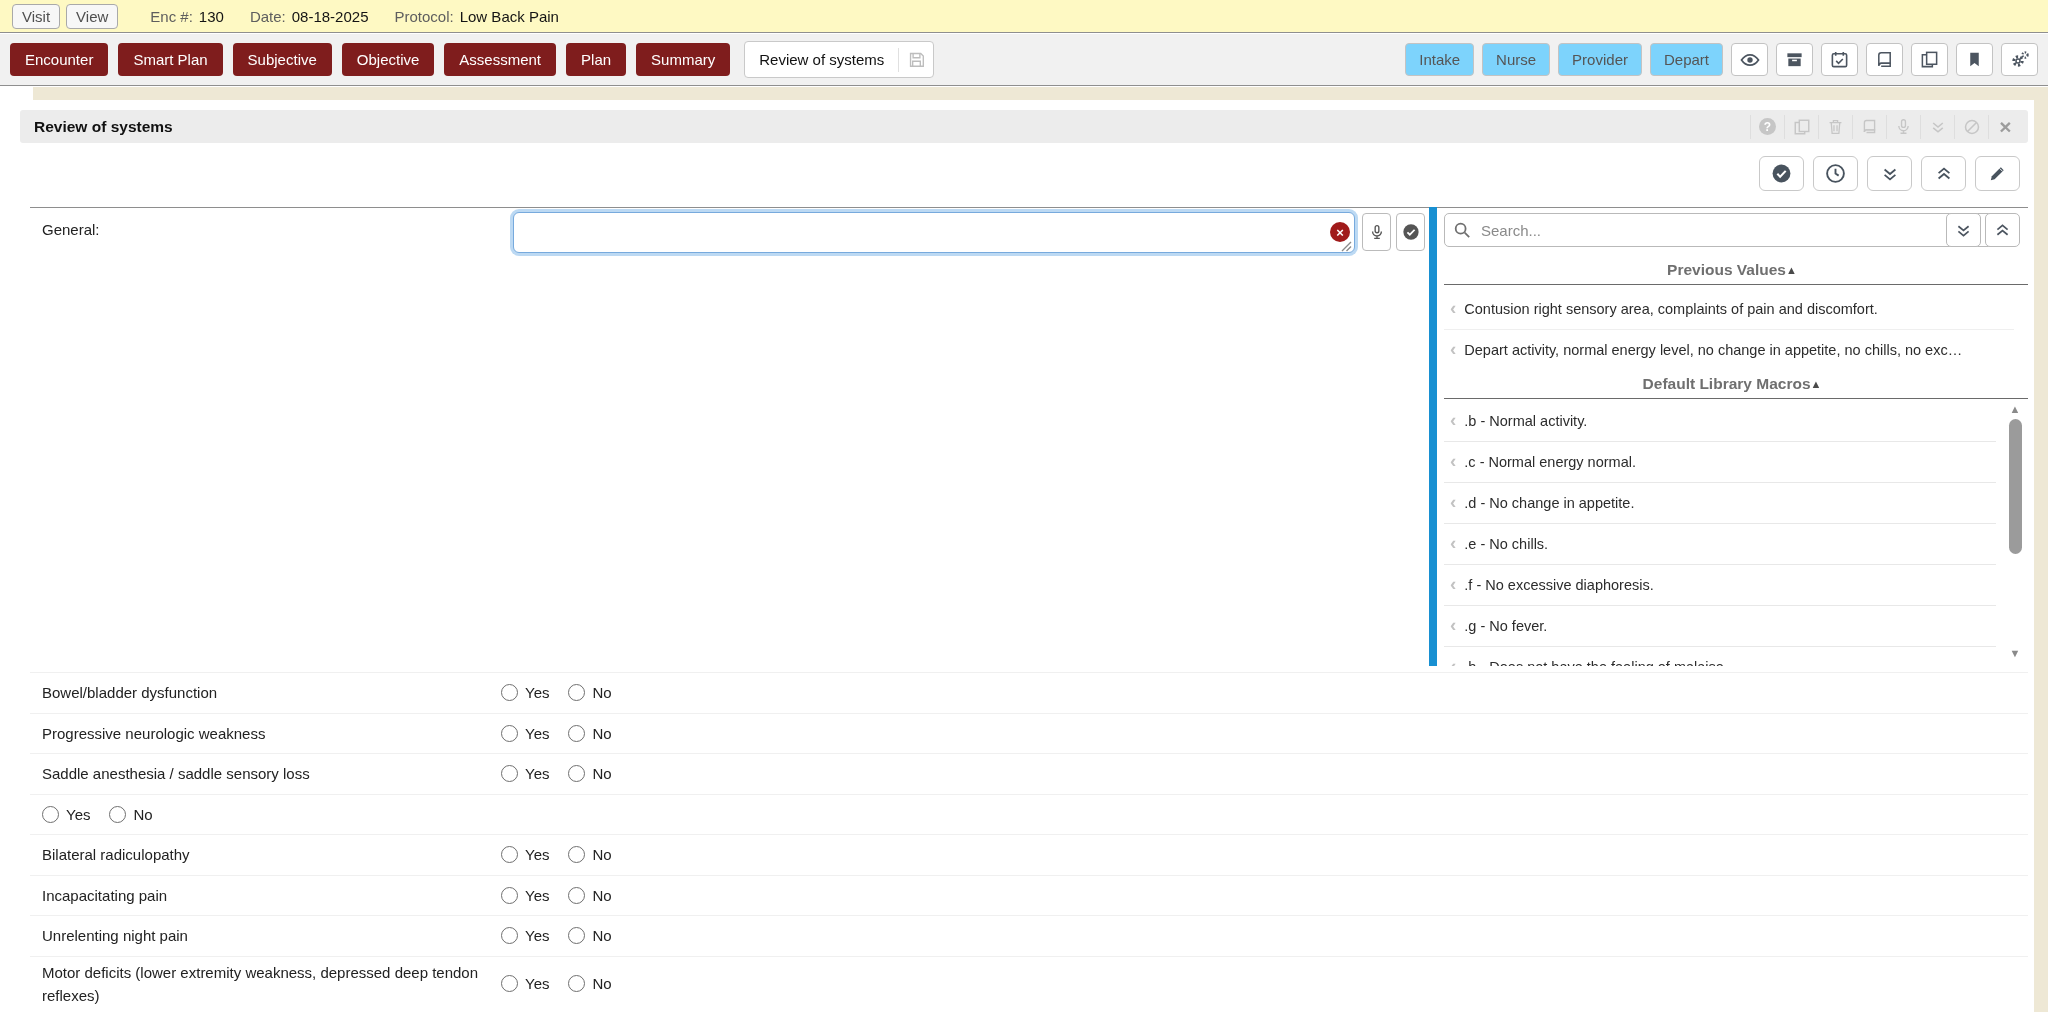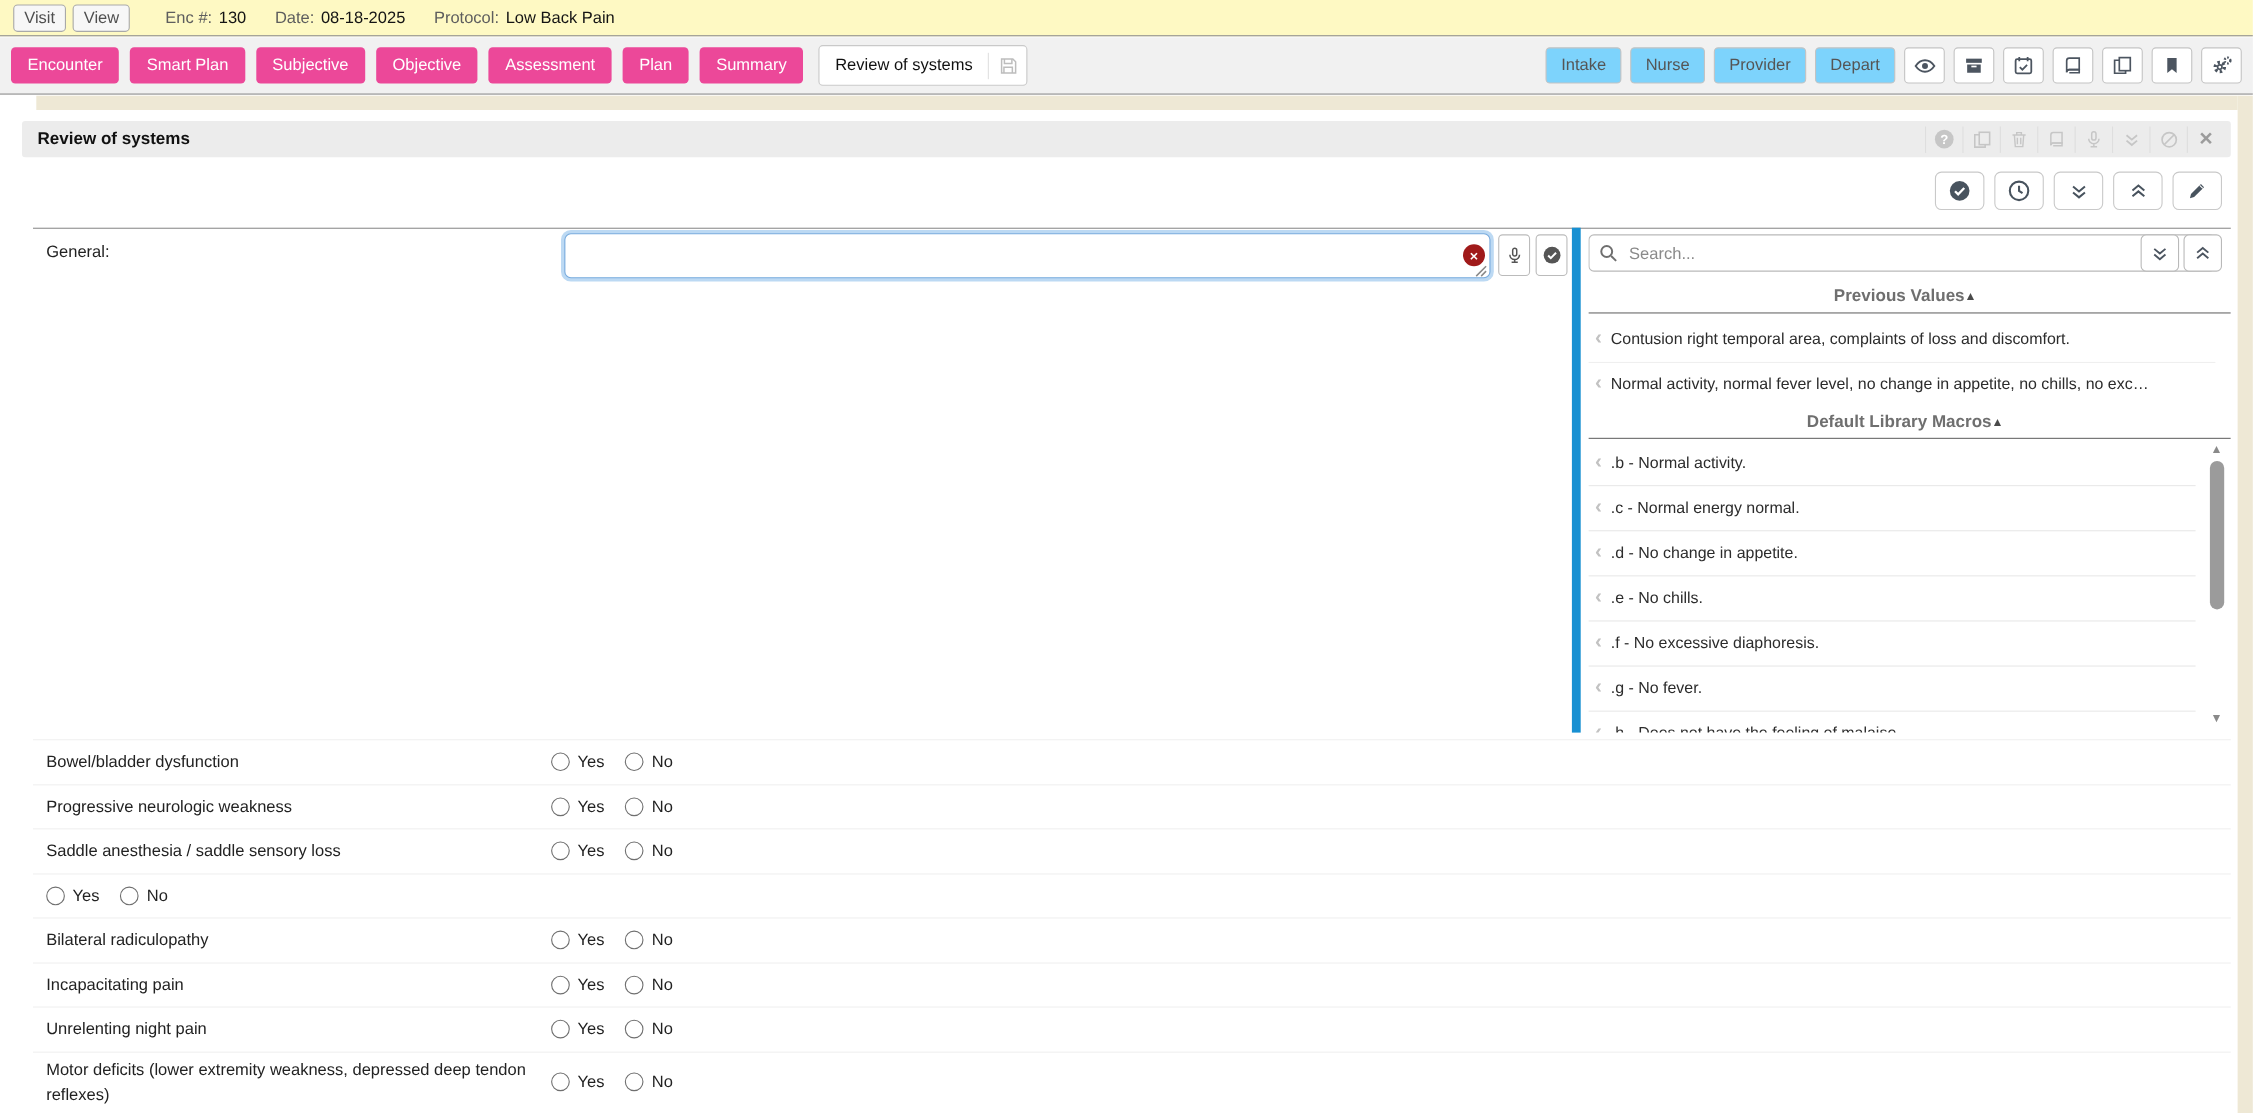--- a/index.html
+++ b/index.html
@@ -15,21 +15,21 @@
     color:#4f4f4f; font-size:15px; padding:3px 9px; margin-right:6px; cursor:pointer; }
   .tb-field { display:flex; align-items:center; margin-left:26px; font-size:15px; }
   .tb-field .lbl { color:#5e5e5e; margin-right:6px; }
   .tb-field .val { color:#141414; }
 
   
   .tabbar { position:absolute; left:0; top:34px; width:2048px; height:52px;
     background:#f1f1f1; border-bottom:1px solid #8f8f8f;
     display:flex; align-items:center; padding:0 10px; }
   .tab-blue { height:33px; padding:0 15px; margin-right:10px; border:none;
-    border-radius:4px; background:#ec4899; color:#fff; font-size:15px;
+    border-radius:4px; background:#7f1d1d; color:#fff; font-size:15px;
     font-family:inherit; cursor:pointer; white-space:nowrap;text-align:center; }
   .tab-active { height:37px; margin-left:4px; background:#fff;
     border:1px solid #c9c9c9; border-radius:4px; display:flex; align-items:center;
     padding-left:14px; cursor:pointer; }
   .tab-active .lbl { font-size:15px; color:#111; }
   .tab-active .sep { width:1px; height:24px; background:#e0e0e0; margin:0 0 0 14px; }
   .tab-active .saveic { width:34px; display:flex; justify-content:center; color:#bdbdbd; }
   .tabbar-spacer { flex:1; }
   .tb-white { height:33px; padding:0 13px; margin-left:8px; background:#7dd3fc;
     border:1px solid #c3c3c3; border-radius:4px; color:#555; font-size:15px;
@@ -381,25 +381,25 @@
           </svg>
         </span>
       </div>
 
     <div class="sect-hdr" style="top:48px;">
       <span class="t">Previous Values</span>
       <span class="tri">▲</span>
     </div>
     <div class="pv-item" style="top:82px;">
       <span class="chev-l">‹</span>
-      <span>Contusion right temporal area, complaints of loss and discomfort.</span>
+      <span>Contusion right sensory area, complaints of pain and discomfort.</span>
     </div>
     <div class="pv-item" style="top:122px; border-top:1px solid #efefef;">
       <span class="chev-l">‹</span>
-      <span>Normal activity, normal fever level, no change in appetite, no chills, no exc…</span>
+      <span>Depart activity, normal energy level, no change in appetite, no chills, no exc…</span>
     </div>
 
     <div class="sect-hdr" style="top:162px;">
       <span class="t">Default Library Macros</span>
       <span class="tri">▲</span>
     </div>
 
     <div class="macro-list">
 
         <div class="macro-item">

